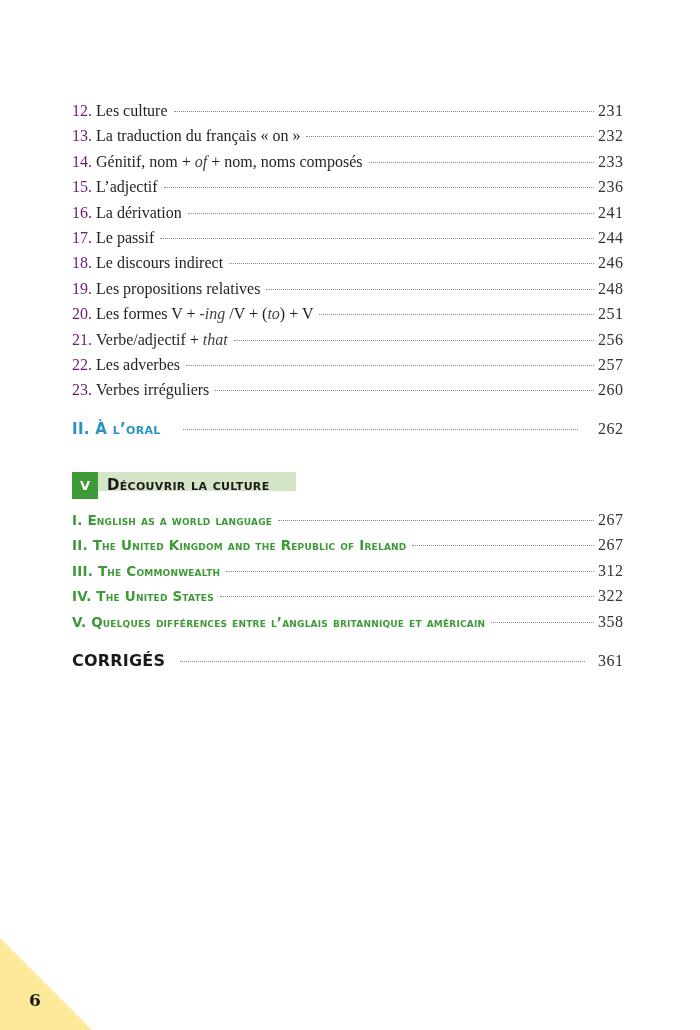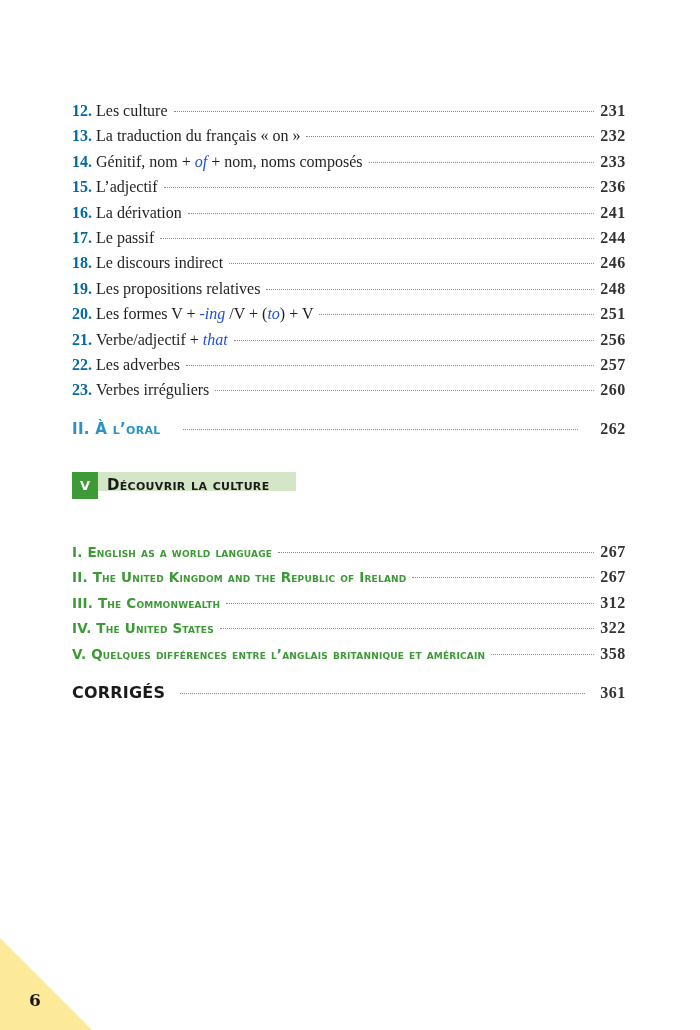--- a/index.html
+++ b/index.html
@@ -7,30 +7,30 @@
     body { position: relative; font-family: "DejaVu Serif", "Liberation Serif", serif; color: #231f20; }
 
     .toc { position: absolute; left: 72px; top: 98px; width: 556px; }
 
     .row {
       display: flex; align-items: baseline;
       height: 25.4px;
       font-family: "Liberation Serif", "DejaVu Serif", serif;
       font-size: 16px; line-height: 25.4px;
     }
-    .row .num { color: #0369a1; font-weight: bold; }
+    .row .num { color: #701a75; font-weight: normal; }
     .row .title { white-space: nowrap; }
-    .row .title i { font-style: italic; color: #1d4ed8; }
+    .row .title i { font-style: italic; color: #404040; }
     .row .leader {
       flex: 1 1 auto; margin: 0 4px 0 6px;
       border-bottom: 1.5px dotted #8a8a8a;
       transform: translateY(-4px);
       min-width: 10px;
     }
-    .row .page { width: 30px; text-align: center; color: #333; letter-spacing: 0.5px; font-weight: bold; }
+    .row .page { width: 30px; text-align: left; color: #333; letter-spacing: 0.5px; }
 
     .row.blue-head { margin-top: 13px; gap: 16px; }
     .row.blue-head .title {
       color: #2a93c4; font-family: "DejaVu Sans", "Liberation Sans", sans-serif;
       font-weight: bold; font-size: 15px; letter-spacing: 0.3px;
     }
     .sc { font-variant: small-caps; }
 
     .section-header {
       position: absolute; left: 72px; top: 472px;
@@ -41,21 +41,21 @@
       font-family: "DejaVu Sans", "Liberation Sans", sans-serif; font-weight: bold;
       font-size: 13px; text-align: center; line-height: 27px;
     }
     .section-header .label {
       background: #d5e6c8; width: 198px; height: 19px;
       font-family: "DejaVu Sans", "Liberation Sans", sans-serif; font-weight: bold;
       font-size: 15px; line-height: 27px; padding-left: 9px; color: #1a1a1a;
       font-variant: small-caps; letter-spacing: 0.3px;
     }
 
-    .toc2 { position: absolute; left: 72px; top: 539px; width: 556px; }
+    .toc2 { position: absolute; left: 72px; top: 507px; width: 556px; }
     .toc2 .row .title {
       color: #3d9a37; font-family: "DejaVu Sans", "Liberation Sans", sans-serif;
       font-weight: bold; font-size: 13.5px; font-variant: small-caps; letter-spacing: 0.2px;
     }
     .toc2 .row.corriges { margin-top: 14px; gap: 9px; }
     .toc2 .row.corriges .title {
       color: #1a1a1a; font-size: 16px; font-variant: normal;
     }
 
     .corner {

